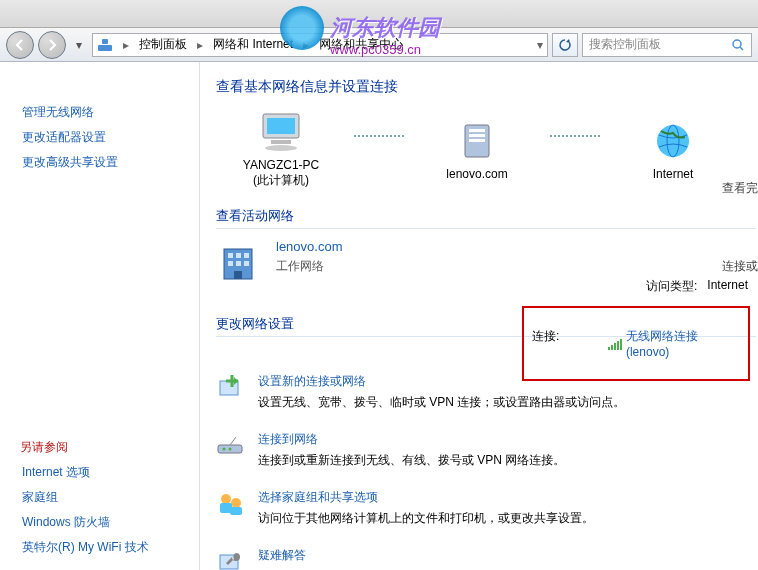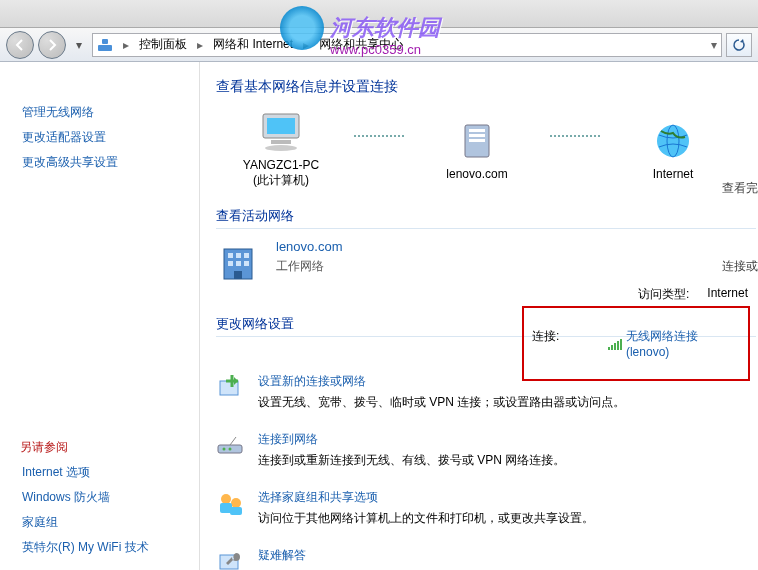--- a/index.html
+++ b/index.html
@@ -34,21 +34,21 @@
 .section-h{color:#003399;font-size:13px;margin:18px 0 10px 0;border-bottom:1px solid #d9e6f2;padding-bottom:3px;width:540px}
 .activebox{display:flex;width:540px}
 .activenet{display:flex;gap:14px;width:300px}
 .neticon{width:46px;height:46px}
 .netname{color:#1a5fae;font-size:13px;cursor:pointer}
 .nettype{color:#555;margin-top:4px}
 .connbox{border:2px solid #d00000;padding:4px 8px;position:absolute;right:8px;top:244px;width:228px}
 .kv{display:flex;gap:18px;margin:16px 0}
 .kv .k{color:#000;width:60px}
 .kv .vlink{color:#1a5fae;cursor:pointer}
-.atrow{position:absolute;right:10px;top:224px;display:flex;gap:18px}
+.atrow{position:absolute;right:10px;top:216px;display:flex;gap:10px}
 .settings{margin-top:36px;width:540px}
 .setrow{display:flex;gap:14px;margin-bottom:20px}
 .seticon{width:28px;height:28px;flex-shrink:0;display:flex;align-items:center;justify-content:center}
 .settitle{color:#1a5fae;cursor:pointer;margin-bottom:4px}
 .setdesc{color:#000}
 .watermark{position:absolute;top:6px;left:280px;display:flex;align-items:center;gap:6px;opacity:.85;pointer-events:none}
 .wm-logo{width:44px;height:44px;border-radius:50%;background:radial-gradient(circle,#4fc3f7 40%,#0288d1 70%);position:relative}
 .wm-text{color:#8b5cf6;font-size:22px;font-weight:bold;font-style:italic;text-shadow:1px 1px #fff}
 .wm-url{position:absolute;top:42px;left:330px;color:#a21caf;font-size:13px;pointer-events:none}
 .sig{display:flex;align-items:flex-end;gap:1px;height:12px;margin-right:4px}
@@ -87,32 +87,41 @@
     <span class="crumb-sep">▸</span>
     <span class="crumb">网络和共享中心</span>
     <span style="margin-left:auto;color:#666">▾</span>
   </div>
   <div class="refreshbtn">
     <svg width="14" height="14" viewBox="0 0 14 14">
         <path d="M7 2a5 5 0 1 0 4.5 2.8" stroke="#2a5a90" stroke-width="1.5" fill="none"></path>
         <path d="M11 1l1 4-4-1z" fill="#2a5a90"></path>
       </svg>
   </div>
+  <div class="searchbox">
+    <span>搜索控制面板</span>
+    <span style="margin-left:auto">
+      <svg width="14" height="14">
+          <circle cx="6" cy="6" r="4" stroke="#4a90d9" stroke-width="1.5" fill="none"></circle>
+          <path d="M9 9l3 3" stroke="#4a90d9" stroke-width="1.5"></path>
+        </svg>
+    </span>
+  </div>
 </div>
 
 <div class="content">
   <div class="sidebar">
     <div class="side-sep"></div>
     <div class="side-link">管理无线网络</div>
     <div class="side-link">更改适配器设置</div>
     <div class="side-link">更改高级共享设置</div>
     <div class="side-sub">另请参阅</div>
     <div class="side-link">Internet 选项</div>
+    <div class="side-link">家庭组</div>
     <div class="side-link">Windows 防火墙</div>
-    <div class="side-link">家庭组</div>
     <div class="side-link">英特尔(R) My WiFi 技术</div>
 
   </div>
 
   <div class="main">
     <div class="h1">查看基本网络信息并设置连接</div>
 
     <div class="rightlink seefull">查看完</div>
 
     <div class="maprow">

